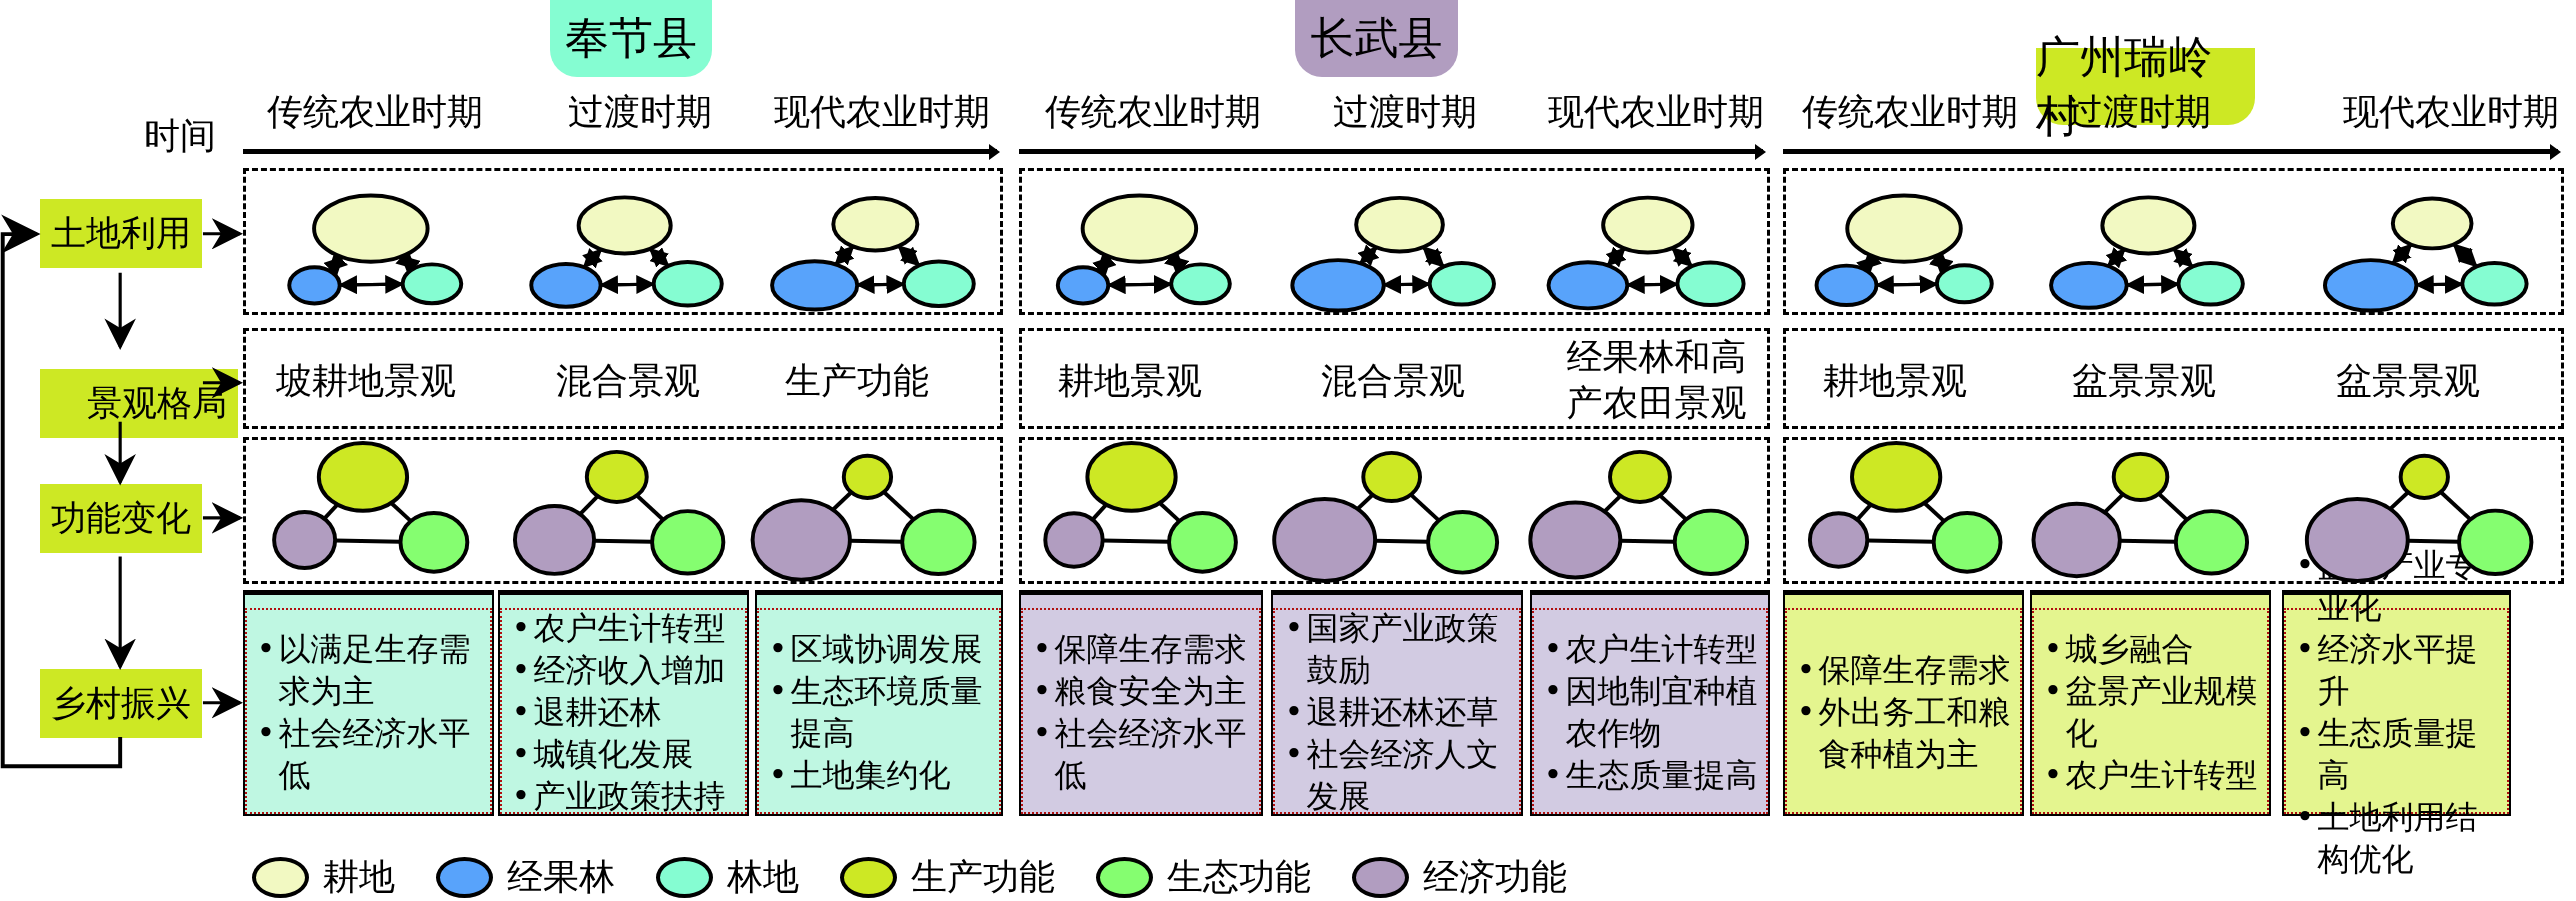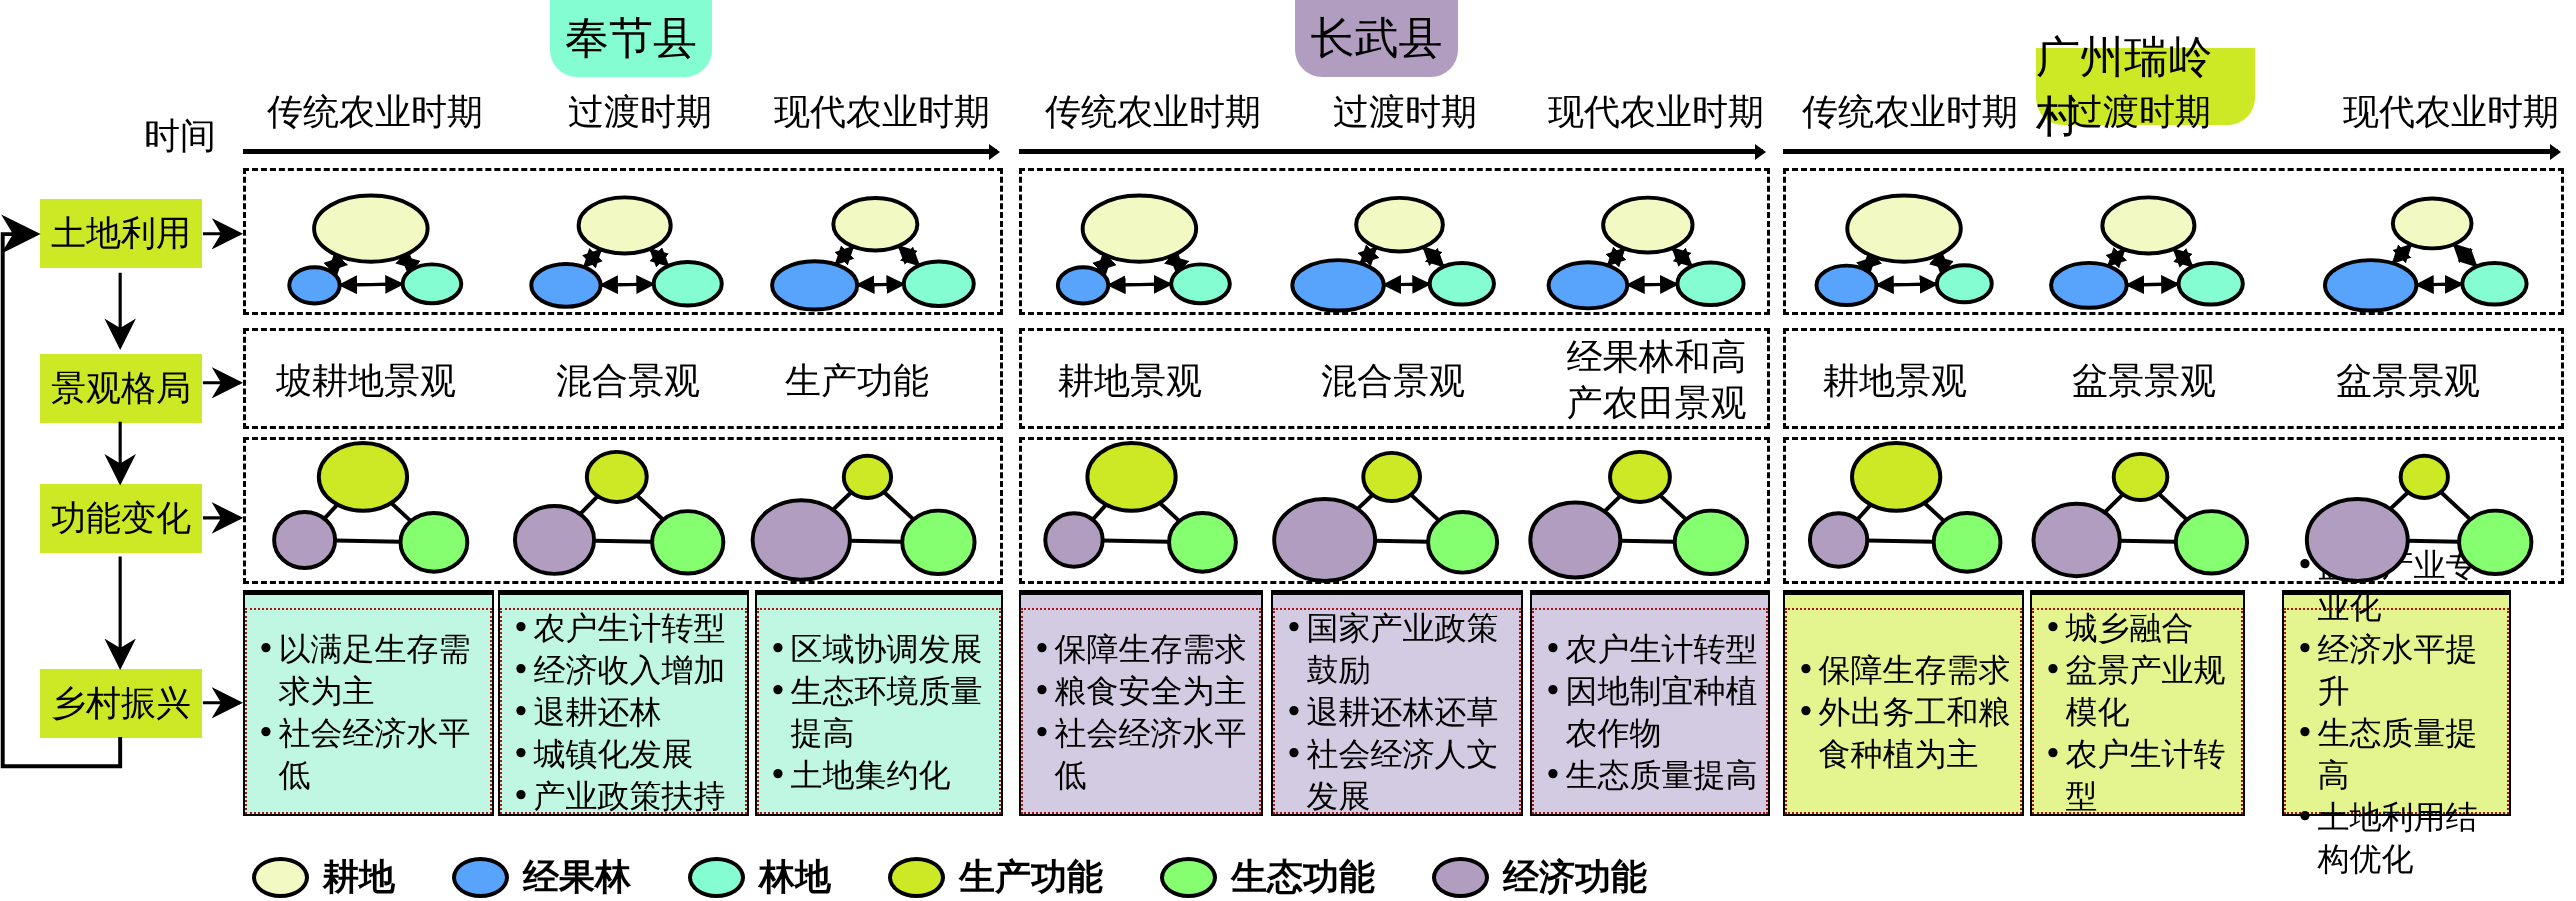--- a/index.html
+++ b/index.html
@@ -20,21 +20,21 @@
         border-left: 2.4px solid #000; border-right: 2.4px solid #000; border-bottom: 2.4px solid #000; }
   .rv::before { content: ""; position: absolute; left: 0; right: 0; top: 13.4px; border-top: 2.4px dotted #b01010; }
   .rv .inner { position: absolute; left: 0; right: 0; top: 16px; bottom: 0;
                border-left: 2.4px dotted #b01010; border-right: 2.4px dotted #b01010; border-bottom: 2.4px dotted #b01010; }
   .rv ul { list-style: none; margin: 0; padding: 0 4.7px 0 9.5px; position: absolute; left: 0; right: 0; top: 50%; transform: translateY(-50%); }
   .rv li { position: relative; padding-left: 22px; font-size: 32px; line-height: 42px; }
   .rv li::before { content: "•"; position: absolute; left: 0; top: 0; font-size: 32px; }
   .g1 { background: #bff7e2; }
   .g2 { background: #d2cbe2; }
   .g3 { background: #e4f58f; }
-  .legend { position: absolute; top: 853px; left: 237px; display: flex; gap: 16px; font-weight: bold; }
+  .legend { position: absolute; top: 853px; left: 237px; display: flex; gap: 0; }
   .legend-item { display: flex; align-items: center; margin-right: 41px; }
   .legend-swatch { width: 57px; height: 41px; border: 4px solid #000; border-radius: 50%; box-sizing: border-box; margin-right: 14px; }
   .legend-label { font-size: 36px; white-space: nowrap; }
   svg.overlay { position: absolute; left: 0; top: 0; }
 </style>
 </head>
 <body>
 
 <div class="badge" style="left:550px;width:162px;background:#85fdd2;">
   <span>奉节县</span>
@@ -80,21 +80,21 @@
 <div class="landscape-label" style="left:1058px;top:359px;">耕地景观</div>
 <div class="landscape-label" style="left:1321px;top:359px;">混合景观</div>
 <div class="landscape-label" style="left:1558px;top:334px;width:197px;white-space:normal;line-height:46px;">经果林和高产农田景观</div>
 <div class="landscape-label" style="left:1823px;top:359px;">耕地景观</div>
 <div class="landscape-label" style="left:2072px;top:359px;">盆景景观</div>
 <div class="landscape-label" style="left:2336px;top:359px;">盆景景观</div>
 
 <div class="step" style="top:199px;">
   <span>土地利用</span>
 </div>
-<div class="step" style="top:354px;">
+<div class="step" style="top:369px;padding-left:36px;">
   <span>景观格局</span>
 </div>
 <div class="step" style="top:484px;">
   <span>功能变化</span>
 </div>
 <div class="step" style="top:669px;font-family:Liberation Serif, serif;">
   <span>乡村振兴</span>
 </div>
 
 <div class="rv g1" style="left:243px;width:251px;">
@@ -155,21 +155,21 @@
   </div>
 
 <div class="rv g3" style="left:1783px;width:241px;">
     <div class="inner">
       <ul>
         <li>保障生存需求</li>
         <li>外出务工和粮食种植为主</li>
       </ul>
     </div>
   </div>
-<div class="rv g3" style="left:2030px;width:215px;">
+<div class="rv g3" style="left:2030px;width:241px;">
     <div class="inner">
       <ul>
         <li>城乡融合</li>
         <li>盆景产业规模化</li>
         <li>农户生计转型</li>
       </ul>
     </div>
   </div>
 <div class="rv g3" style="left:2282px;width:229px;">
     <div class="inner">

